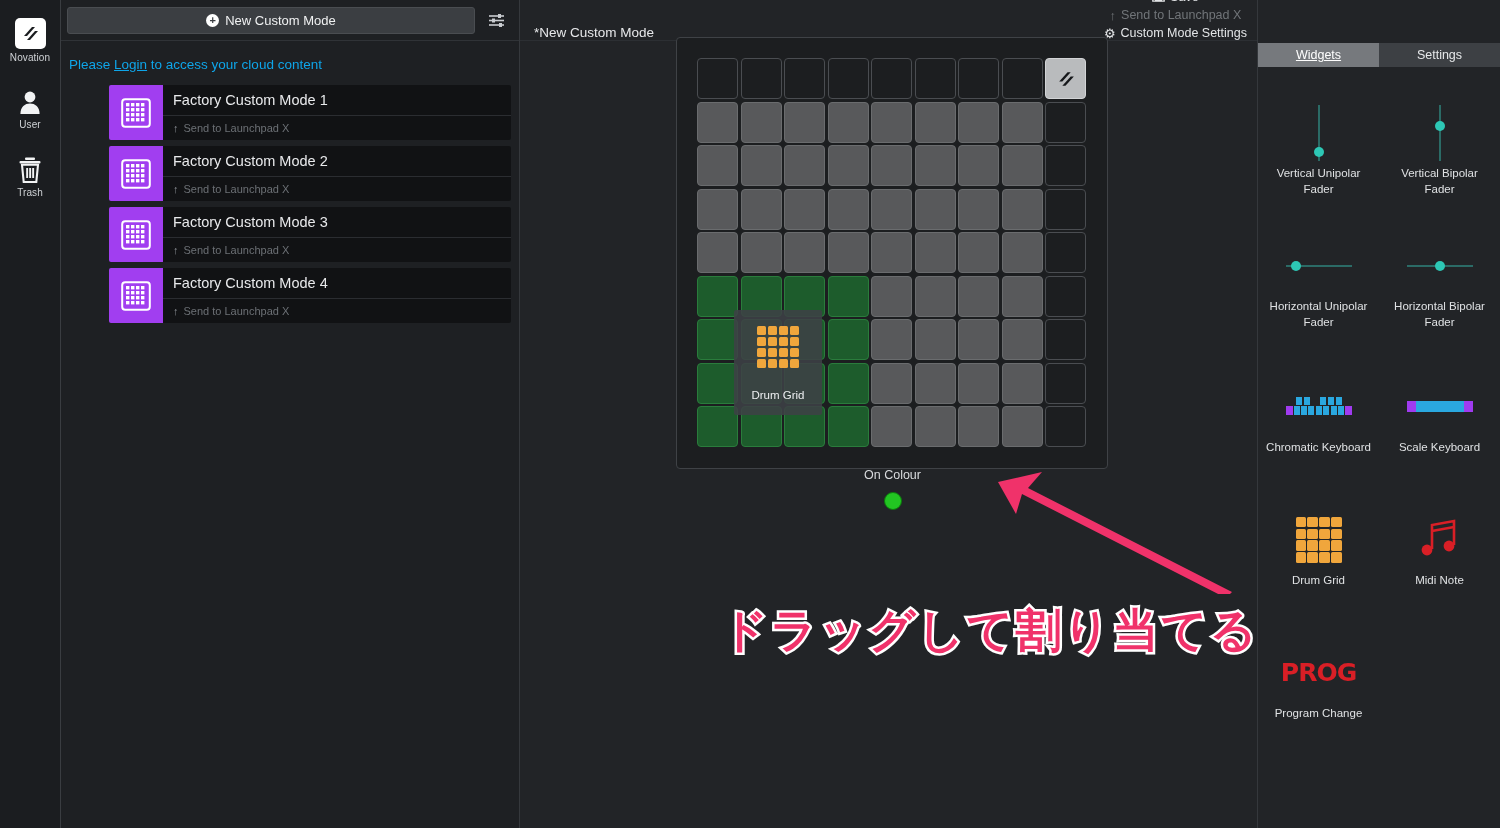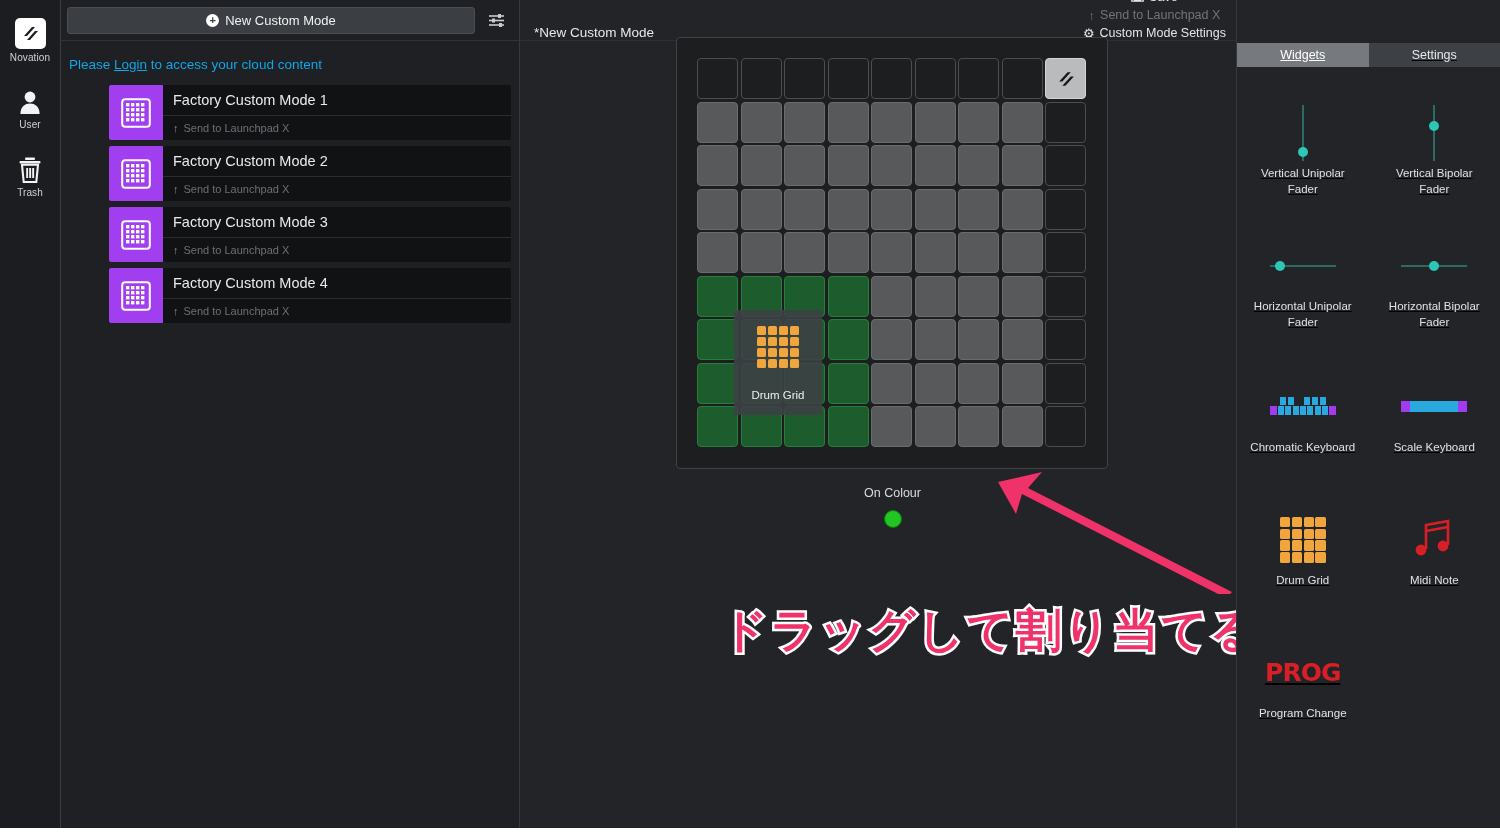--- a/index.html
+++ b/index.html
@@ -109,40 +109,40 @@
     display:flex; flex-direction:column; align-items:center; justify-content:flex-start;
     padding-top:16px; pointer-events:none;
   }
   .drag-ghost-label { font-size:11.5px; color:#eceef0; margin-top:21px; }
 
   
   .drum-ico { display:grid; grid-template-columns:repeat(4,1fr); grid-template-rows:repeat(4,1fr); gap:1.5px; }
   .drum-ico i { background:#f0a63c; border-radius:1.5px; display:block; }
 
   
-  .on-colour { position:absolute; left:285px; top:486px; width:175px; text-align:center; }
+  .on-colour { position:absolute; left:285px; top:468px; width:175px; text-align:center; }
   .on-colour-label { font-size:12.5px; color:#d9dbde; }
   .on-colour-swatch {
     width:18px; height:18px; border-radius:50%; background:#22c522;
     border:1px solid #0c7a0c; margin:10px auto 0; cursor:pointer;
   }
 
   
   .anno-text {
     position:absolute; left:160px; top:600px; width:620px; text-align:center;
     font-size:46px; font-weight:bold; color:#f0326a;
     letter-spacing:2px; white-space:nowrap;
     -webkit-text-stroke: 5px #ffffff; paint-order: stroke fill;
   }
   .anno-arrow { position:absolute; left:470px; top:464px; pointer-events:none; }
 
   
   .right-panel {
-    width:264px; height:828px; background:#222427;
-    border-left:1px solid #35383c; flex:none; position:relative;text-decoration:underline;
+    width:243px; height:828px; background:#222427;
+    border-left:1px solid #35383c; flex:none; position:relative;
   }
   .tabs { display:flex; height:24px; margin:43px 0 0 0; }
   .tab {
     flex:1; display:flex; align-items:center; justify-content:center;
     font-size:12.5px; cursor:pointer;
   }
   .tab.active { background:#76797d; color:#ffffff; text-decoration:underline; }
   .tab.inactive { background:#3d4044; color:#e6e8ea; }
   .widget-grid {
     display:grid; grid-template-columns:1fr 1fr; row-gap:0; column-gap:0;

